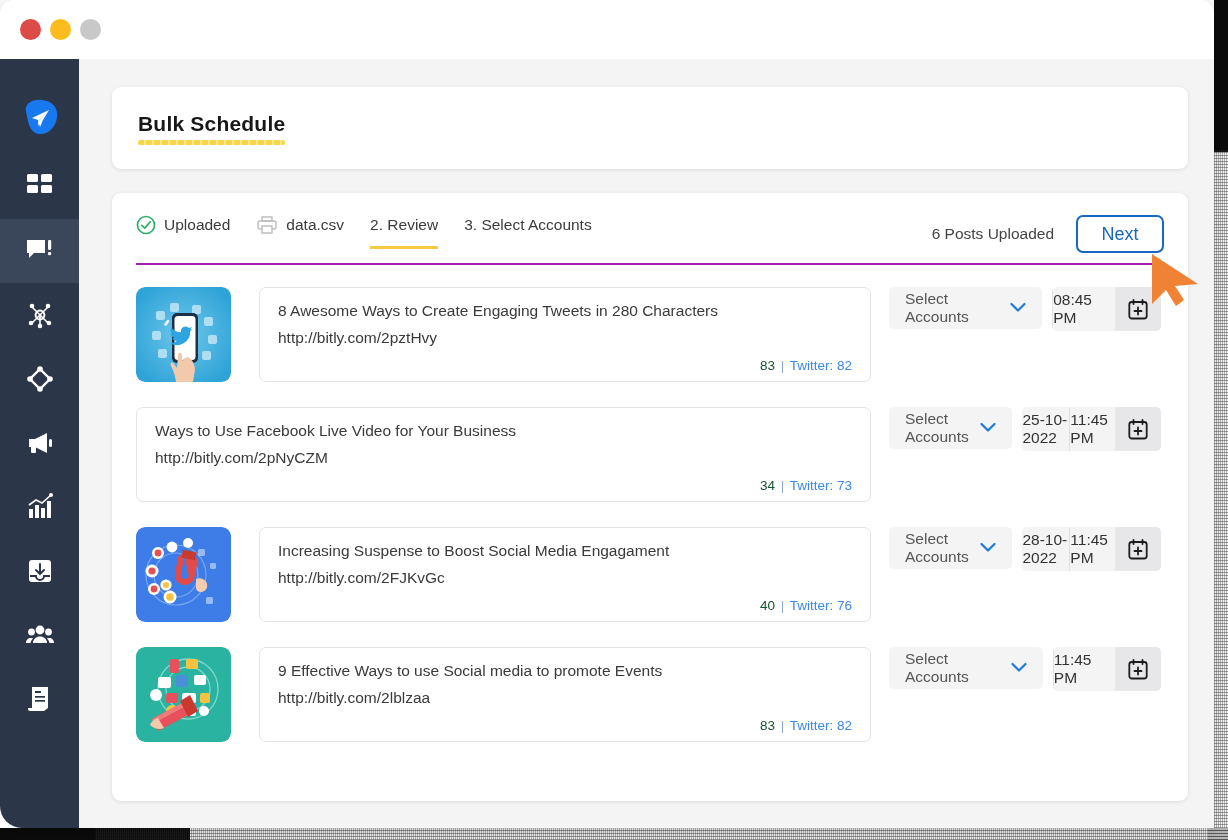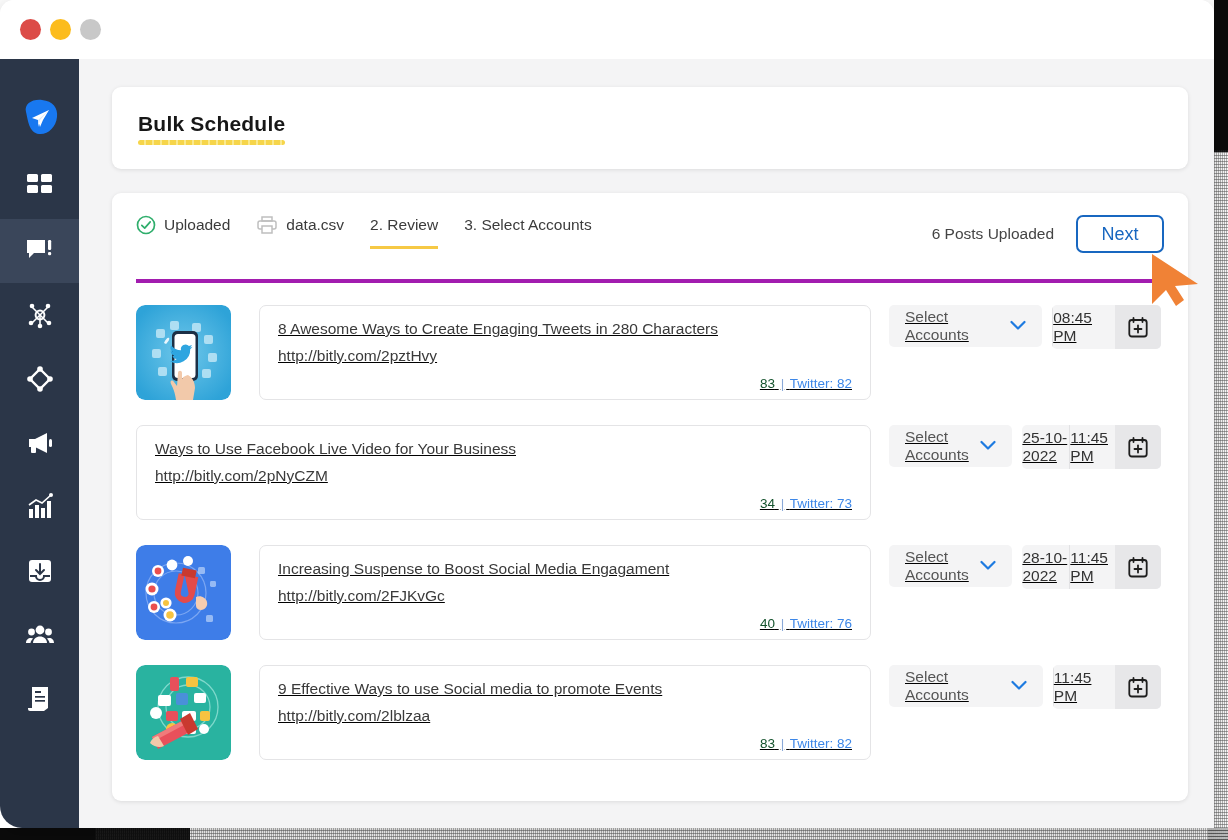--- a/index.html
+++ b/index.html
@@ -113,22 +113,22 @@
   #content-card {
     height: 608px;
     padding: 22px 24px 0 24px;
     overflow: hidden;
     position: relative;
   }
 
   
   #steps-bar {
     display: flex; align-items: flex-start;
-    border-bottom: 4px solid #a21caf;
-    padding-bottom: 16px;
+    border-bottom: 2px solid #a21caf;
+    padding-bottom: 0;
     margin-bottom: 22px;
     position: relative;
   }
   #steps { display: flex; align-items: center; gap: 26px; }
   .step {
     display: flex; align-items: center; gap: 8px;
     font-size: 15.5px; color: #3b3b3b;
     padding-bottom: 12px;
     cursor: pointer;
     border-bottom: 3px solid transparent;
@@ -152,21 +152,20 @@
     font-size: 18px; font-weight: 400;
     font-family: "Liberation Sans", sans-serif;
     cursor: pointer;
   }
 
   
   #post-list { }
   .post-row {
     display: flex; align-items: flex-start;
     margin-bottom: 25px;
-    text-decoration: underline;
   }
   .thumb {
     width: 95px; height: 95px; flex: 0 0 95px;
     border-radius: 9px;
     margin-right: 28px;
     overflow: hidden;
     background: #cfe6f5;
   }
   .thumb.empty { visibility: hidden; }
   .thumb svg { display: block; width: 95px; height: 95px; }

